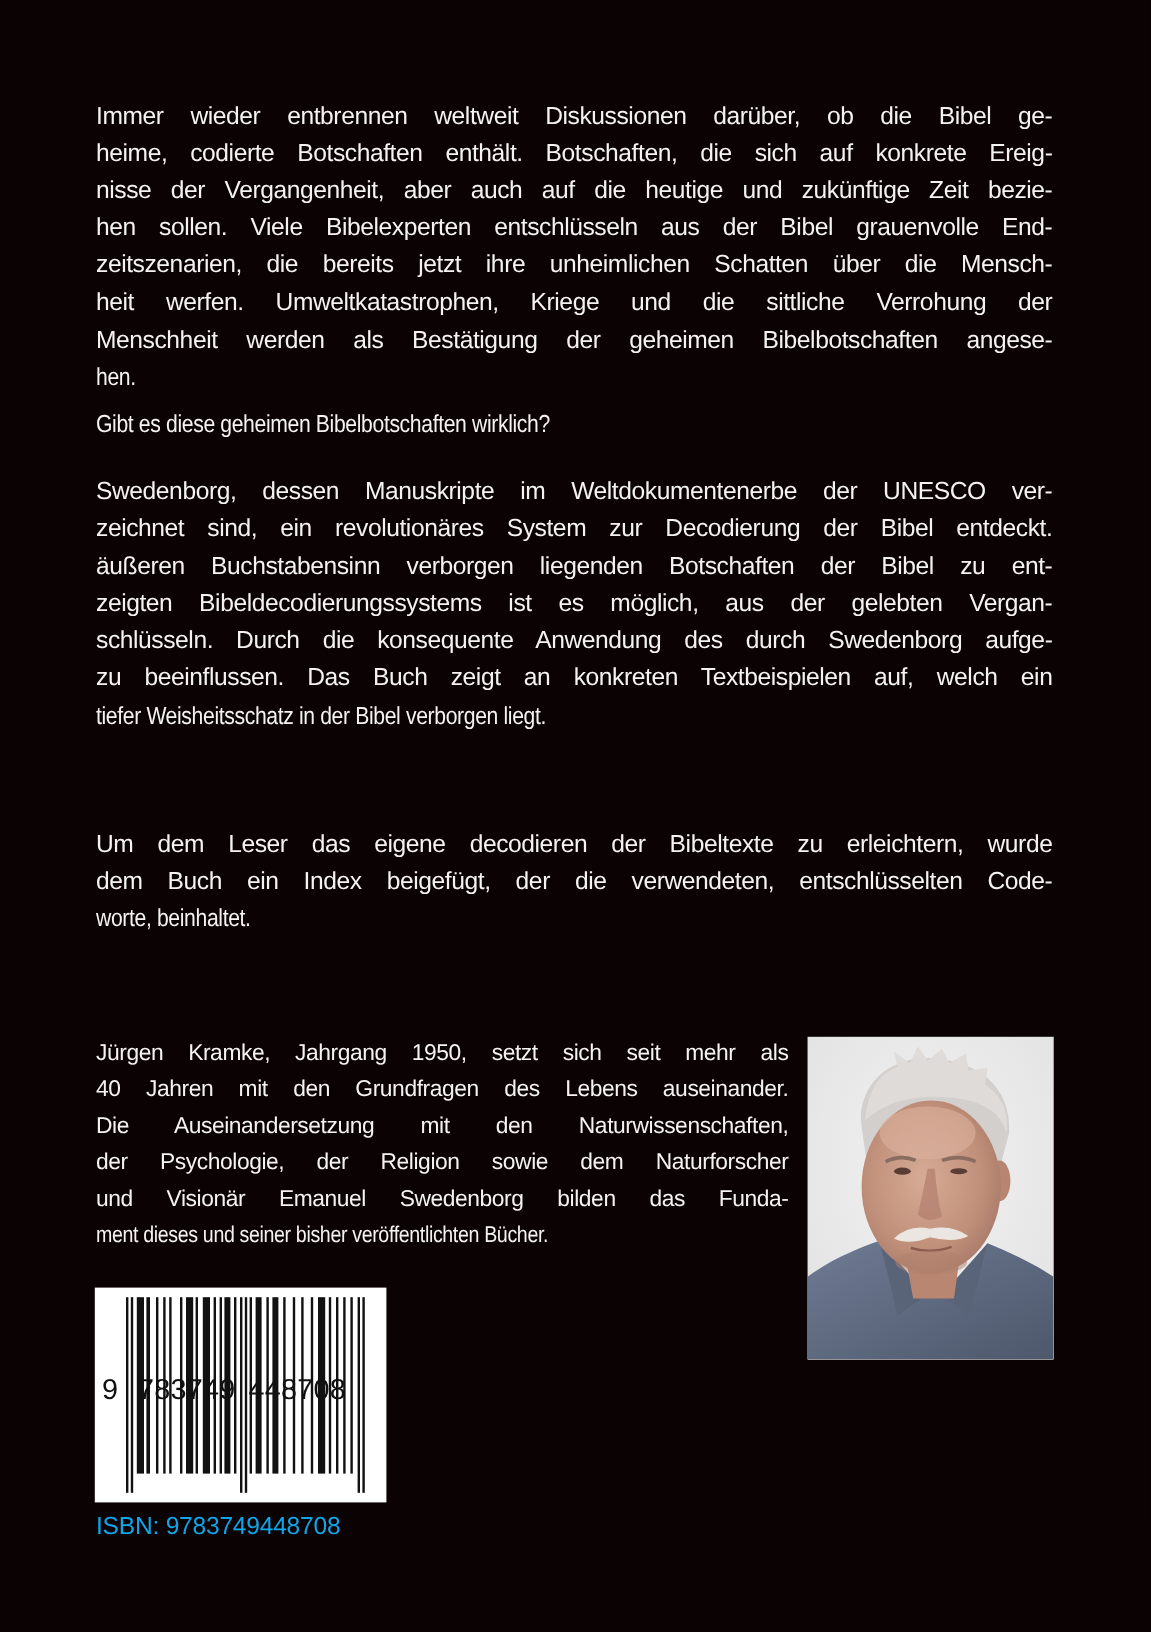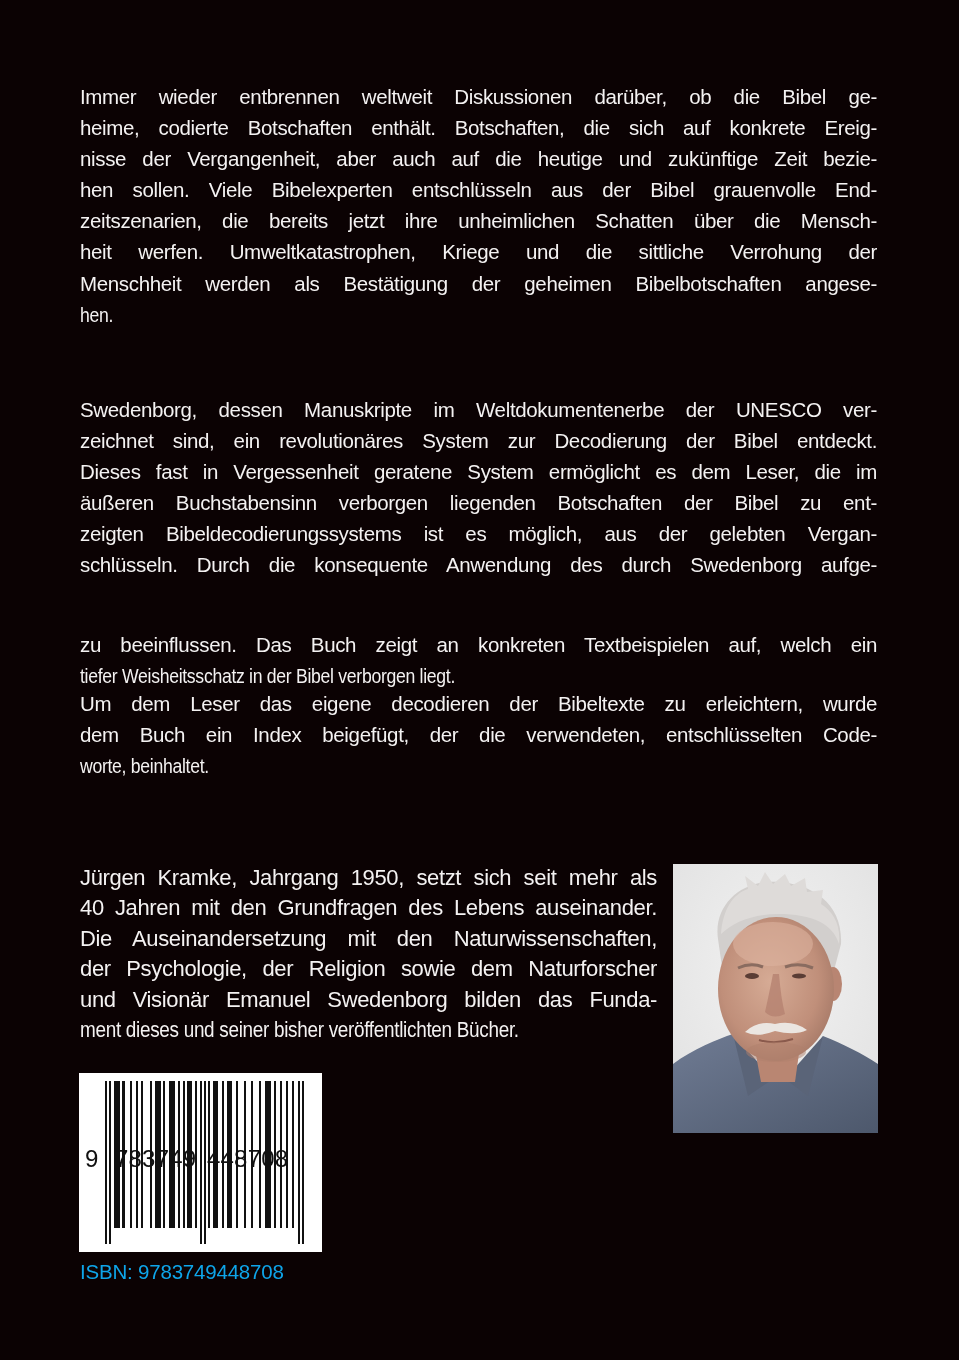--- a/index.html
+++ b/index.html
@@ -34,21 +34,21 @@
     }
     #para-1 { top: 81px; }
     #para-2 { top: 338px; }
     #para-3 { top: 394px; }
     #para-4 { top: 688px; }
     #author-bio {
       position: absolute;
       left: 80px;
       top: 863px;
       width: 577px;
-      font-size: 22px;
+      font-size: 19px;
       line-height: 30.4px;
       text-align: justify;
       letter-spacing: -0.35px;
     }
     #author-photo {
       position: absolute;
       left: 673px;
       top: 864px;
       width: 205px;
       height: 269px;
@@ -95,29 +95,31 @@
     <div class="line" style="text-align: justify; text-align-last: justify; white-space: nowrap; overflow: visible;">Immer wieder entbrennen weltweit Diskussionen darüber, ob die Bibel ge-</div>
     <div class="line" style="text-align: justify; text-align-last: justify; white-space: nowrap; overflow: visible;">heime, codierte Botschaften enthält. Botschaften, die sich auf konkrete Ereig-</div>
     <div class="line" style="text-align: justify; text-align-last: justify; white-space: nowrap; overflow: visible;">nisse der Vergangenheit, aber auch auf die heutige und zukünftige Zeit bezie-</div>
     <div class="line" style="text-align: justify; text-align-last: justify; white-space: nowrap; overflow: visible;">hen sollen. Viele Bibelexperten entschlüsseln aus der Bibel grauenvolle End-</div>
     <div class="line" style="text-align: justify; text-align-last: justify; white-space: nowrap; overflow: visible;">zeitszenarien, die bereits jetzt ihre unheimlichen Schatten über die Mensch-</div>
     <div class="line" style="text-align: justify; text-align-last: justify; white-space: nowrap; overflow: visible;">heit werfen. Umweltkatastrophen, Kriege und die sittliche Verrohung der</div>
     <div class="line" style="text-align: justify; text-align-last: justify; white-space: nowrap; overflow: visible;">Menschheit werden als Bestätigung der geheimen Bibelbotschaften angese-</div>
     <div class="line last" style="text-align: left; text-align-last: left; white-space: nowrap; overflow: visible; transform: scaleX(0.86); transform-origin: left top; width: 926.744px;">hen.</div>
   </div>
 
+  <div class="text-block" id="para-2">
+    <div class="line last" style="text-align: left; text-align-last: left; white-space: nowrap; overflow: visible; transform: scaleX(0.86); transform-origin: left top; width: 926.744px;">Gibt es diese geheimen Bibelbotschaften wirklich?</div>
+  </div>
 
   <div class="text-block" id="para-3">
     <div class="line" style="text-align: justify; text-align-last: justify; white-space: nowrap; overflow: visible;">Swedenborg, dessen Manuskripte im Weltdokumentenerbe der UNESCO ver-</div>
     <div class="line" style="text-align: justify; text-align-last: justify; white-space: nowrap; overflow: visible;">zeichnet sind, ein revolutionäres System zur Decodierung der Bibel entdeckt.</div>
-    <div class="line" style="text-align: justify; text-align-last: justify; white-space: nowrap; overflow: visible;">Dieses fast in Vergessenheit geratene System ermöglicht es dem Leser, die im</div>
     <div class="line" style="text-align: justify; text-align-last: justify; white-space: nowrap; overflow: visible;">äußeren Buchstabensinn verborgen liegenden Botschaften der Bibel zu ent-</div>
     <div class="line" style="text-align: justify; text-align-last: justify; white-space: nowrap; overflow: visible;">zeigten Bibeldecodierungssystems ist es möglich, aus der gelebten Vergan-</div>
     <div class="line" style="text-align: justify; text-align-last: justify; white-space: nowrap; overflow: visible;">schlüsseln. Durch die konsequente Anwendung des durch Swedenborg aufge-</div>
-    <div class="line" style="text-align: justify; text-align-last: justify; white-space: nowrap; overflow: visible; margin-top: 48px;">zu beeinflussen. Das Buch zeigt an konkreten Textbeispielen auf, welch ein</div>
+    <div class="line" style="text-align: justify; text-align-last: justify; white-space: nowrap; overflow: visible;">zu beeinflussen. Das Buch zeigt an konkreten Textbeispielen auf, welch ein</div>
     <div class="line last" style="text-align: left; text-align-last: left; white-space: nowrap; overflow: visible; transform: scaleX(0.86); transform-origin: left top; width: 926.744px;">tiefer Weisheitsschatz in der Bibel verborgen liegt.</div>
   </div>
 
   <div class="text-block" id="para-4">
     <div class="line" style="text-align: justify; text-align-last: justify; white-space: nowrap; overflow: visible;">Um dem Leser das eigene decodieren der Bibeltexte zu erleichtern, wurde</div>
     <div class="line" style="text-align: justify; text-align-last: justify; white-space: nowrap; overflow: visible;">dem Buch ein Index beigefügt, der die verwendeten, entschlüsselten Code-</div>
     <div class="line last" style="text-align: left; text-align-last: left; white-space: nowrap; overflow: visible; transform: scaleX(0.86); transform-origin: left top; width: 926.744px;">worte, beinhaltet.</div>
   </div>
 
   <div id="author-bio">

